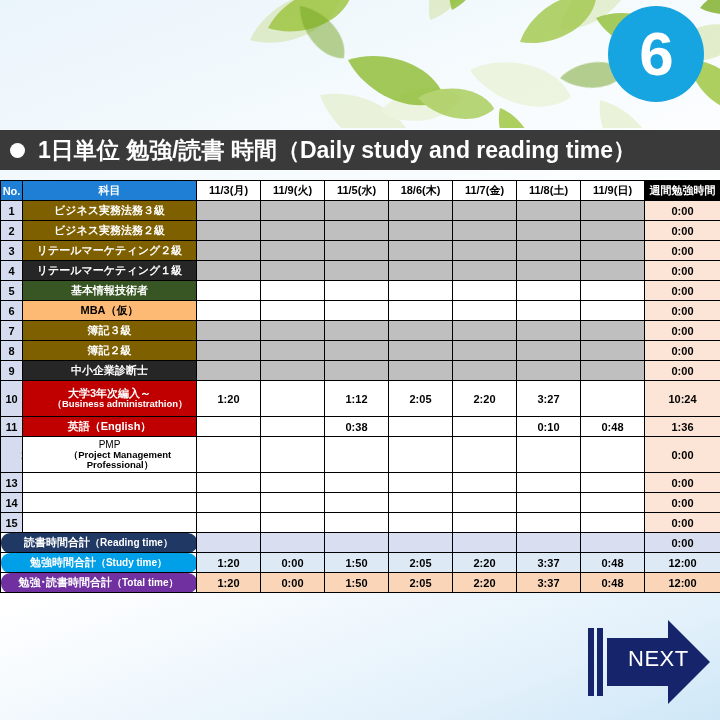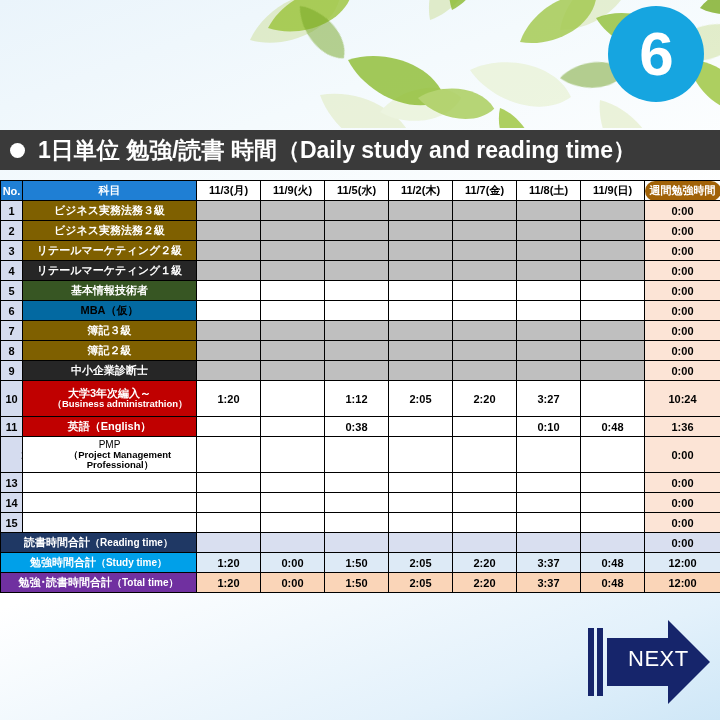--- a/index.html
+++ b/index.html
@@ -48,47 +48,47 @@
   }
   col.c-no{width:22px;}
   col.c-sub{width:174px;}
   col.c-day{width:64px;}
   col.c-wk{width:76px;}
 
   
   th.h-no{background:#1f7fd4;color:#fff;font-size:11px;text-align:left;padding-left:2px;}
   th.h-sub{background:#1f7fd4;color:#fff;font-size:12px;}
   th.h-day{background:#ffffff;color:#000;font-size:12px;}
-  th.h-wk{background:#a16207;color:#fff;font-size:12px;border-radius:10px;}
+  th.h-wk{background:#000000;color:#fff;font-size:12px;}
 
   
   td.no{background:#d5dcef;color:#000;font-size:11px;font-weight:normal;}
 
   
   td.sub{text-align:left;padding-left:3px;font-size:11.5px;line-height:1.1;}
   .sub-gold{background:#7f6000;color:#ffffff;}
   .sub-black{background:#262626;color:#ffffff;}
   .sub-green{background:#375623;color:#ffffff;}
-  .sub-white{background:#0369a1;color:#000000;}
+  .sub-white{background:#fdba74;color:#000000;}
   .sub-red{background:#c00000;color:#ffffff;}
   .sub-plain{background:#ffffff;color:#000000;}
 
   .sub-sm{font-size:9.5px;font-weight:bold;display:block;padding-left:21px;}
   .sub-big{font-size:10px;font-weight:normal;display:block;}
 
   
   td.d-gray{background:#bfbfbf;}
   td.d-white{background:#ffffff;}
 
   
   td.wk{background:#fce4d6;color:#000;}
 
   
   td.sum-lab{
-    text-align:left;padding-left:4px;font-size:12px;color:#ffffff;font-weight:bold;
+    text-align:left;padding-left:4px;font-size:12px;color:#ffffff;font-weight:bold;border-radius:9px;
   }
   .sum-read{background:#1f3864;}
   .sum-study{background:#00a0e9;}
   .sum-total{background:#7030a0;}
   td.sum-read-cell{background:#d9dff0;color:#000;}
   td.sum-study-cell{background:#ddeaf6;color:#000;}
   td.sum-total-cell{background:#fad5b8;color:#000;}
   .sum-en{font-size:10px;font-weight:bold;}
 
   
@@ -159,21 +159,21 @@
       <col class="c-day">
     <col class="c-wk">
   </colgroup>
   <thead>
     <tr>
       <th class="h-no">No.</th>
       <th class="h-sub">科目</th>
       <th class="h-day">11/3(月)</th>
       <th class="h-day">11/9(火)</th>
       <th class="h-day">11/5(水)</th>
-      <th class="h-day">11/2(木)</th>
+      <th class="h-day">18/6(木)</th>
       <th class="h-day">11/7(金)</th>
       <th class="h-day">11/8(土)</th>
       <th class="h-day">11/9(日)</th>
       <th class="h-wk">週間勉強時間</th>
     </tr>
   </thead>
   <tbody id="sheet-body">
       <tr>
         <td class="no">1</td>
         <td class="sub sub-gold">ビジネス実務法務３級</td>

